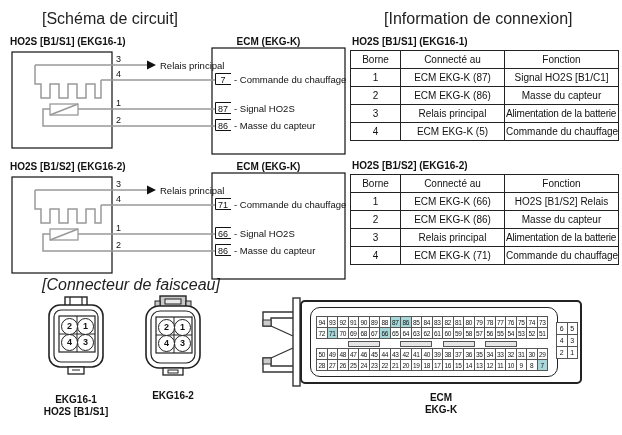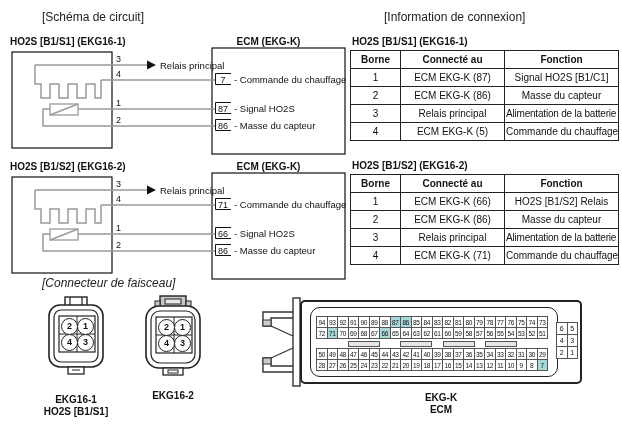--- a/index.html
+++ b/index.html
@@ -1,31 +1,31 @@
 <!DOCTYPE html>
 <html><head>
 <meta charset="utf-8">
 <style>
   html,body{margin:0;padding:0;background:#fff;}
   .page{position:relative;width:622px;height:435px;background:#fff;overflow:hidden;
         font-family:"Liberation Sans",sans-serif;color:#111;}
-  .section-heading{position:absolute;font-size:12px;color:#222;padding-left:32px;}
+  .section-heading{position:absolute;font-size:16px;color:#222;padding-left:32px;}
   .circuit{position:absolute;width:345px;height:122px;}
   .circuit svg{position:absolute;left:0;top:0;}
   .ecm-title{position:absolute;left:192px;top:-2px;width:133px;text-align:center;
              font-size:10px;font-weight:bold;}
   .sensor-title{position:absolute;left:0;top:-2px;font-size:10px;font-weight:bold;white-space:nowrap;}
 
   
   .tblwrap{position:absolute;width:268px;}
   .tbl-title{font-size:10px;font-weight:bold;margin:0 0 3px 2px;white-space:nowrap;}
   table.conn{border-collapse:collapse;width:268px;table-layout:fixed;}
   table.conn th,table.conn td{border:1px solid #222;text-align:center;vertical-align:middle;
       font-size:10px;height:17px;padding:0 1px;white-space:nowrap;overflow:hidden;}
-  table.conn th{font-weight:bold;}
+  table.conn th{font-weight:normal;}
   table.conn col.c1{width:50px;} table.conn col.c2{width:104px;} table.conn col.c3{width:114px;}
   td.condensed{font-size:7.6px;letter-spacing:-0.2px;}
 
   
   .pin-circle{position:absolute;width:15px;height:15px;border:1.4px solid #222;border-radius:50%;
       background:#fff;text-align:center;line-height:15px;font-size:9px;font-weight:600;}
   .conn-label{position:absolute;text-align:center;font-size:10px;font-weight:bold;line-height:12px;}
 
   
   .ecm-body{position:absolute;left:300px;top:300px;width:282px;height:84px;
@@ -367,17 +367,17 @@
     <div class="side-grid" style="left:254px;top:20px;">
         <div class="pin-cell">6</div>
         <div class="pin-cell">5</div>
         <div class="pin-cell">4</div>
         <div class="pin-cell">3</div>
         <div class="pin-cell">2</div>
         <div class="pin-cell">1</div>
       </div>
   </div>
   <div class="conn-label" style="left:300px;top:392px;width:282px;">
+    <div>ECM</div>
     <div>EKG-K</div>
-    <div>ECM</div>
   </div>
 
 </div>
 
 </body></html>

